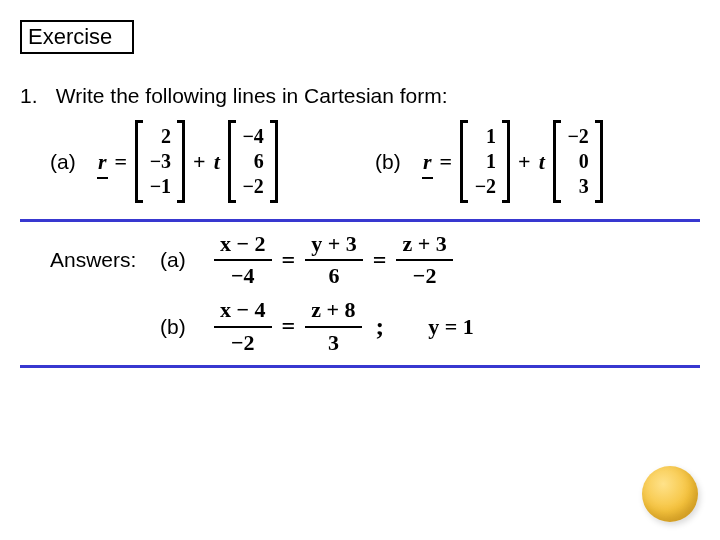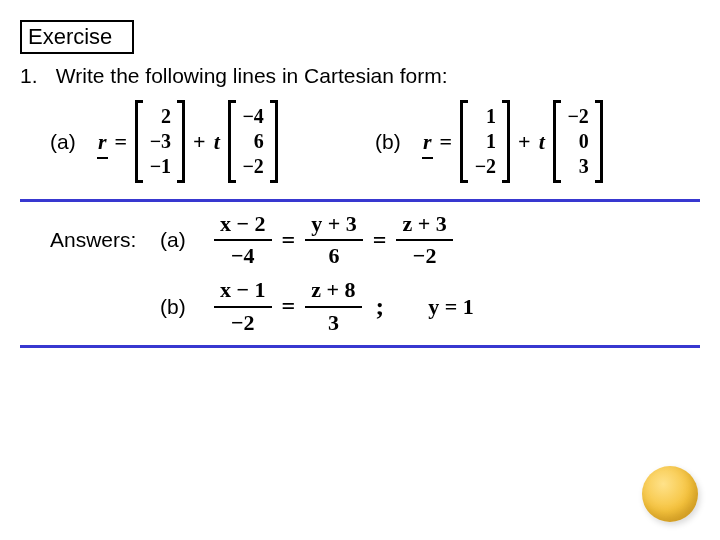--- a/index.html
+++ b/index.html
@@ -14,21 +14,21 @@
     padding: 20px 20px 10px 20px;
     overflow: hidden;
   }
   .box-title {
     display: inline-block;
     border: 2px solid #000;
     padding: 2px 20px 2px 6px;
     font-size: 22px;
   }
   .q-line {
-    margin-top: 10px;
+    margin-top: 30px;
     font-size: 21px;
   }
   .q-num { display:inline-block; width: 30px; }
   .parts {
     display: flex;
     margin-top: 6px;
     align-items: center;
     padding: 6px 0 10px 0;
   }
   .part {
@@ -227,21 +227,21 @@
         <span class="bar"></span>
         <span class="den">−2</span>
       </span>
     </span>
   </div>
   <div class="ans-row">
     <span class="ans-label3"></span>
     <span class="ans-label2">(b)</span>
     <span class="frac-eq">
       <span class="frac">
-        <span class="num">x − 1</span>
+        <span class="num">x − 4</span>
         <span class="bar"></span>
         <span class="den">−2</span>
       </span>
       <span class="eqs">=</span>
       <span class="frac">
         <span class="num">z + 8</span>
         <span class="bar"></span>
         <span class="den">3</span>
       </span>
       <span class="semi">;</span>

